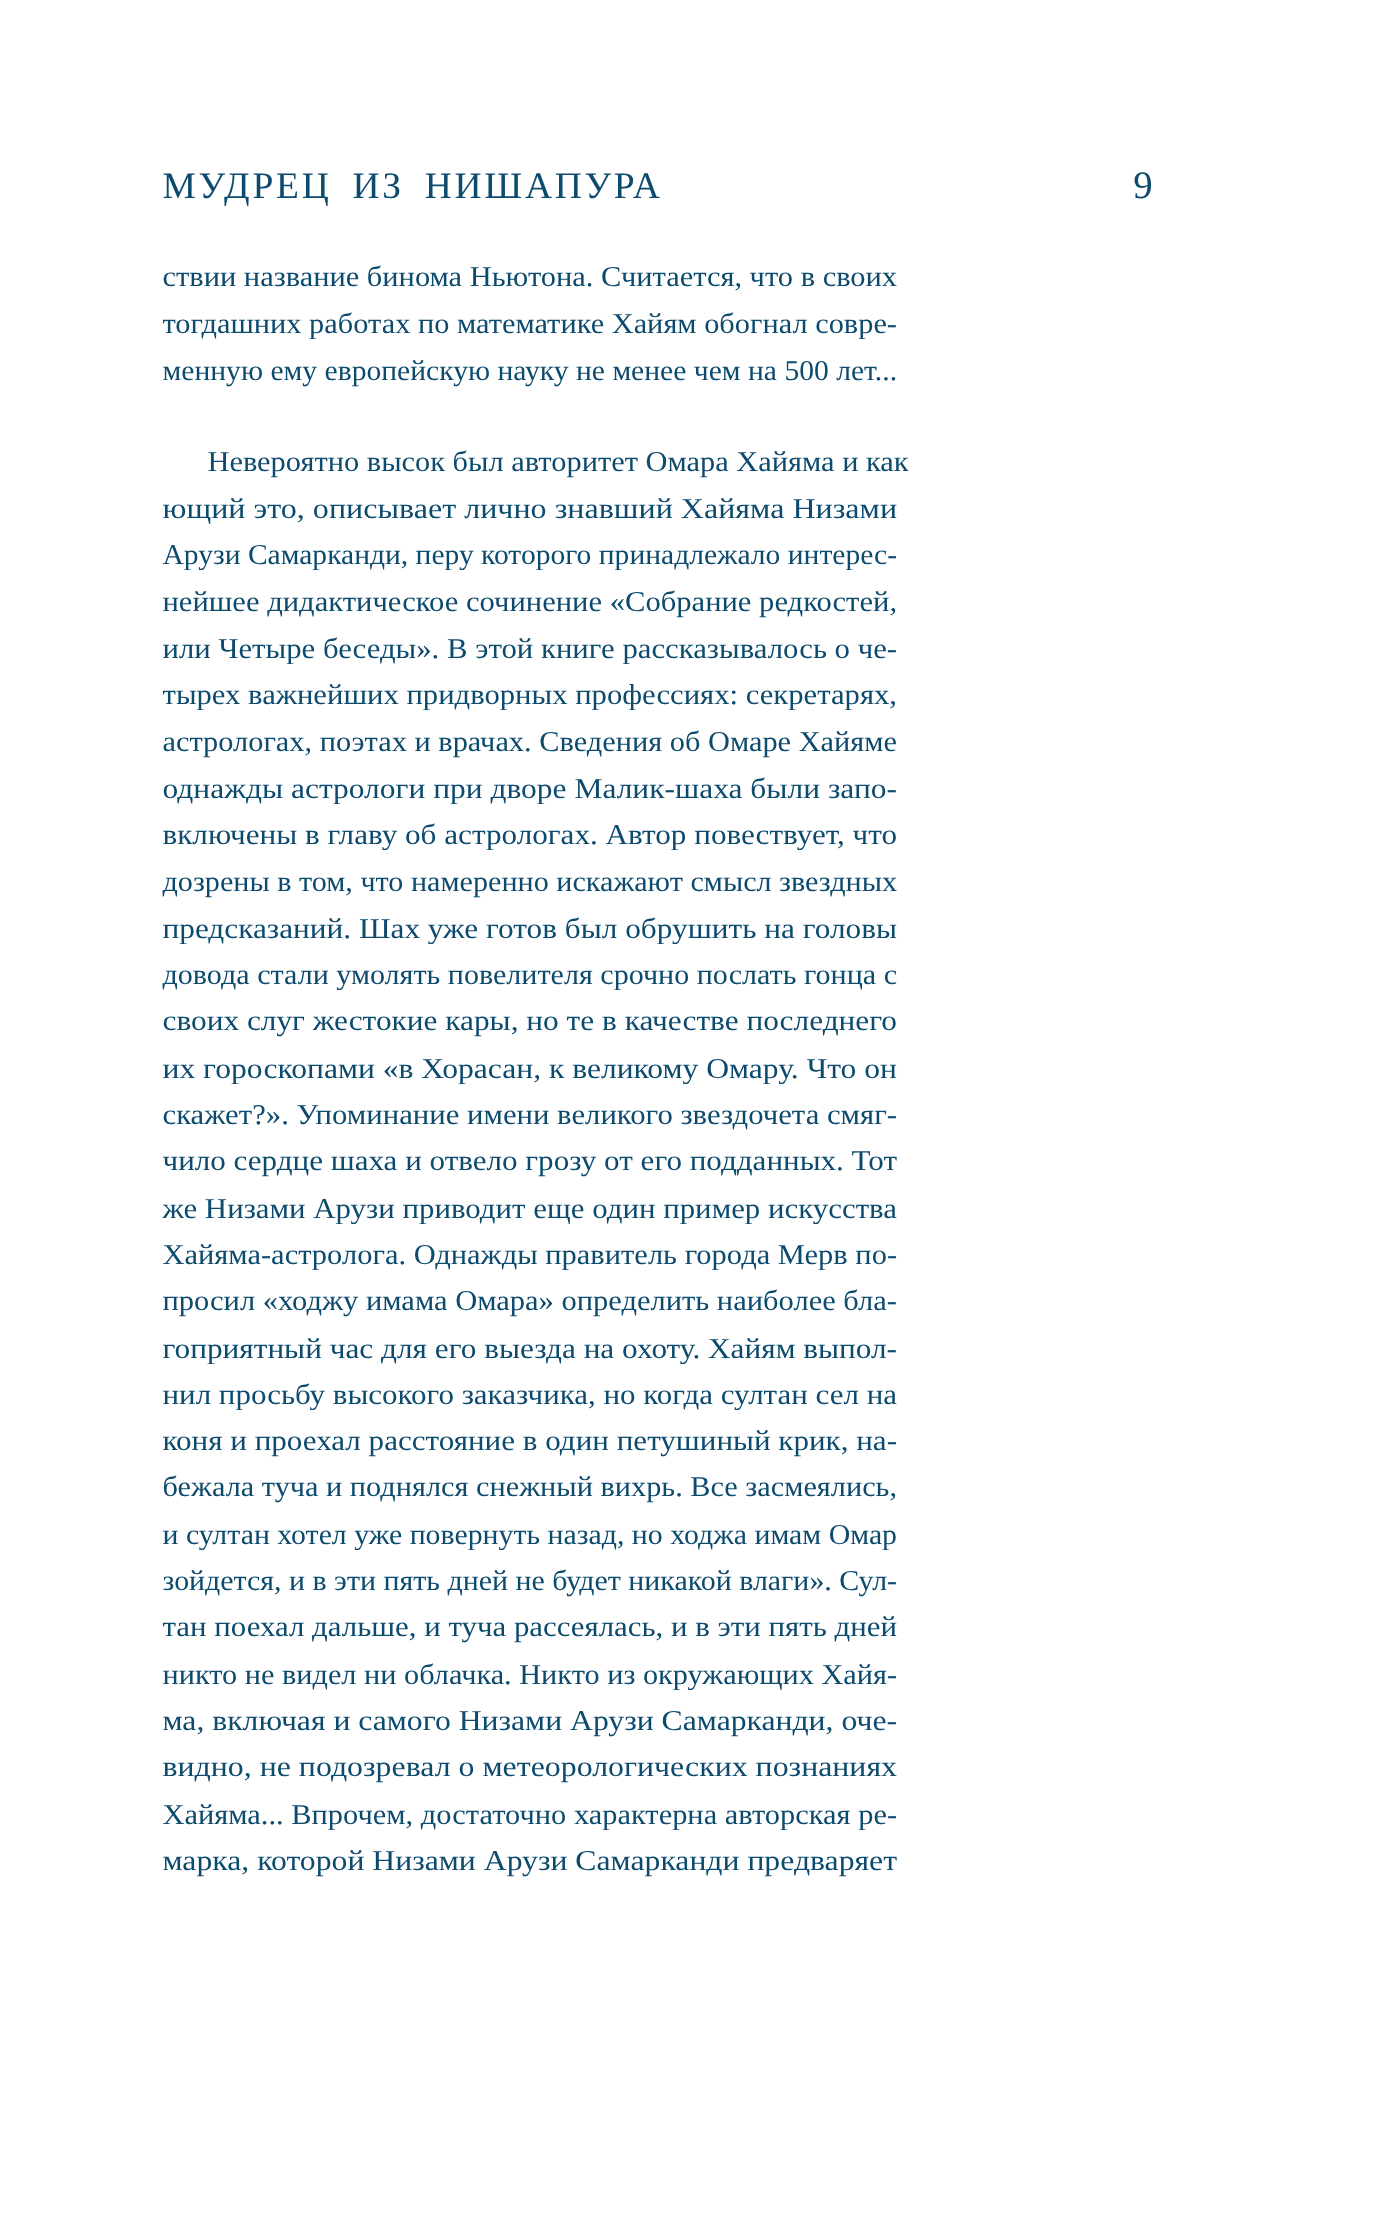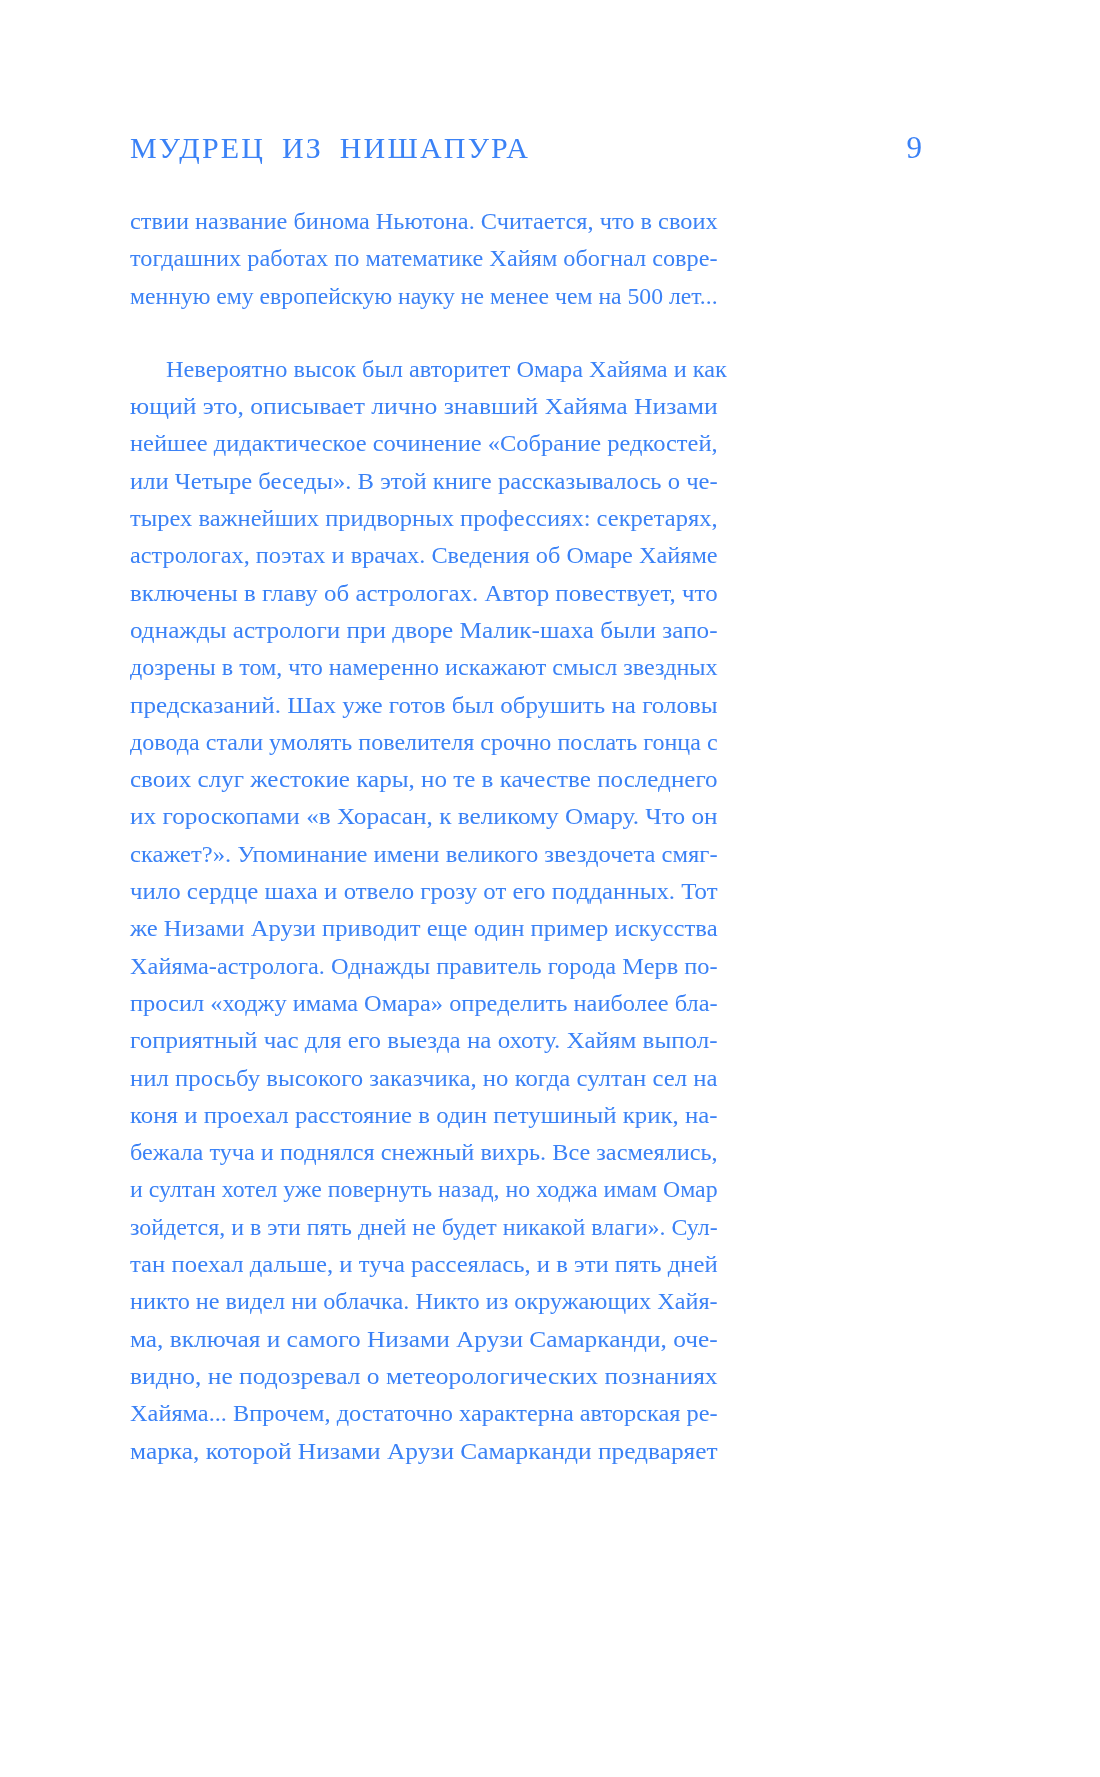--- a/index.html
+++ b/index.html
@@ -57,37 +57,38 @@
   }
   .line-inner {
     display: inline-block;
     white-space: nowrap;
     transform-origin: 0 0;
   }
 </style>
 </head>
 <body>
 
-<div class="page" style="background: rgb(255, 255, 255); color: #3b82f6;">
+<div class="page" style="background: rgb(255, 255, 255); color: #0c4a6e;">
   <div class="running-head">
     <span class="title">МУДРЕЦ ИЗ НИШАПУРА</span>
     <span class="folio">9</span>
   </div>
   <div class="page-body">
       <div class="line"><span class="line-inner" style="transform: scaleX(1.0586);">ствии название бинома Ньютона. Считается, что в своих</span></div>
       <div class="line"><span class="line-inner" style="transform: scaleX(1.0564);">тогдашних работах по математике Хайям обогнал совре-</span></div>
       <div class="line"><span class="line-inner" style="transform: scaleX(1.03);">менную ему европейскую науку не менее чем на 500 лет...</span></div>
       <div class="line indent"><span class="line-inner" style="transform: scaleX(1.0574);">Невероятно высок был авторитет Омара Хайяма и как</span></div>
       <div class="line"><span class="line-inner" style="transform: scaleX(1.115);">ющий это, описывает лично знавший Хайяма Низами</span></div>
+      <div class="line"><span class="line-inner" style="transform: scaleX(1.0281);">Арузи Самарканди, перу которого принадлежало интерес-</span></div>
       <div class="line"><span class="line-inner" style="transform: scaleX(1.064);">нейшее дидактическое сочинение «Собрание редкостей,</span></div>
       <div class="line"><span class="line-inner" style="transform: scaleX(1.07);">или Четыре беседы». В этой книге рассказывалось о че-</span></div>
       <div class="line"><span class="line-inner" style="transform: scaleX(1.0668);">тырех важнейших придворных профессиях: секретарях,</span></div>
       <div class="line"><span class="line-inner" style="transform: scaleX(1.0564);">астрологах, поэтах и врачах. Сведения об Омаре Хайяме</span></div>
+      <div class="line"><span class="line-inner" style="transform: scaleX(1.0948);">однажды астрологи при дворе Малик-шаха были запо-</span></div>
       <div class="line"><span class="line-inner" style="transform: scaleX(1.084);">включены в главу об астрологах. Автор повествует, что</span></div>
-      <div class="line"><span class="line-inner" style="transform: scaleX(1.0948);">однажды астрологи при дворе Малик-шаха были запо-</span></div>
       <div class="line"><span class="line-inner" style="transform: scaleX(1.0487);">дозрены в том, что намеренно искажают смысл звездных</span></div>
       <div class="line"><span class="line-inner" style="transform: scaleX(1.0884);">предсказаний. Шах уже готов был обрушить на головы</span></div>
       <div class="line"><span class="line-inner" style="transform: scaleX(1.0462);">довода стали умолять повелителя срочно послать гонца с</span></div>
       <div class="line"><span class="line-inner" style="transform: scaleX(1.0897);">своих слуг жестокие кары, но те в качестве последнего</span></div>
       <div class="line"><span class="line-inner" style="transform: scaleX(1.0989);">их гороскопами «в Хорасан, к великому Омару. Что он</span></div>
       <div class="line"><span class="line-inner" style="transform: scaleX(1.0689);">скажет?». Упоминание имени великого звездочета смяг-</span></div>
       <div class="line"><span class="line-inner" style="transform: scaleX(1.0811);">чило сердце шаха и отвело грозу от его подданных. Тот</span></div>
       <div class="line"><span class="line-inner" style="transform: scaleX(1.0736);">же Низами Арузи приводит еще один пример искусства</span></div>
       <div class="line"><span class="line-inner" style="transform: scaleX(1.0601);">Хайяма-астролога. Однажды правитель города Мерв по-</span></div>
       <div class="line"><span class="line-inner" style="transform: scaleX(1.0608);">просил «ходжу имама Омара» определить наиболее бла-</span></div>

